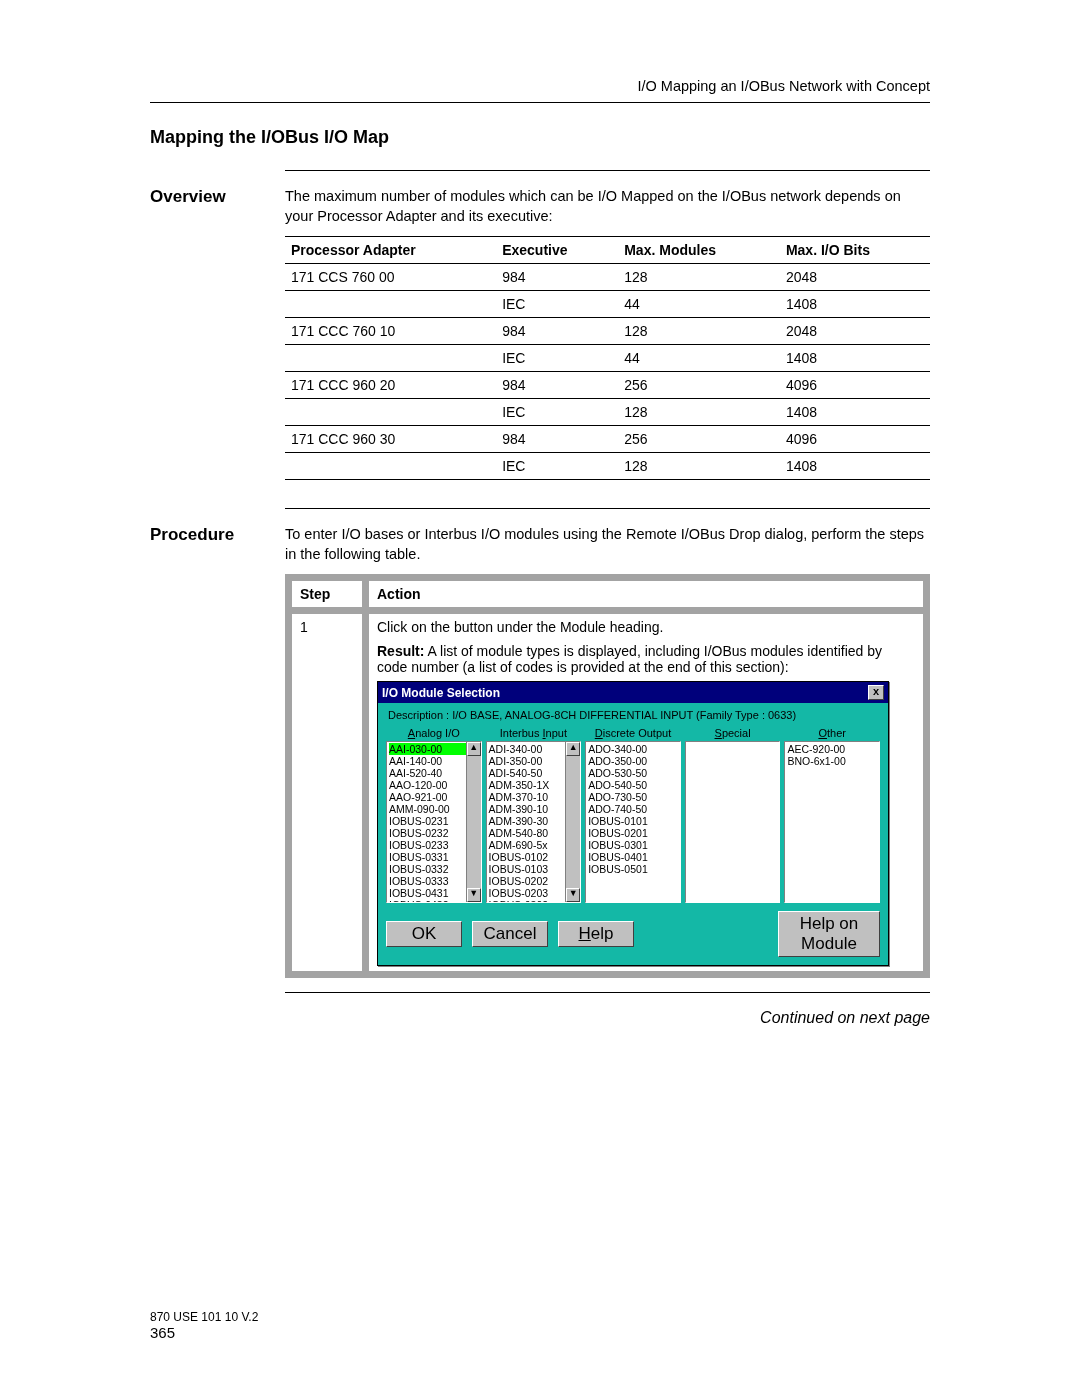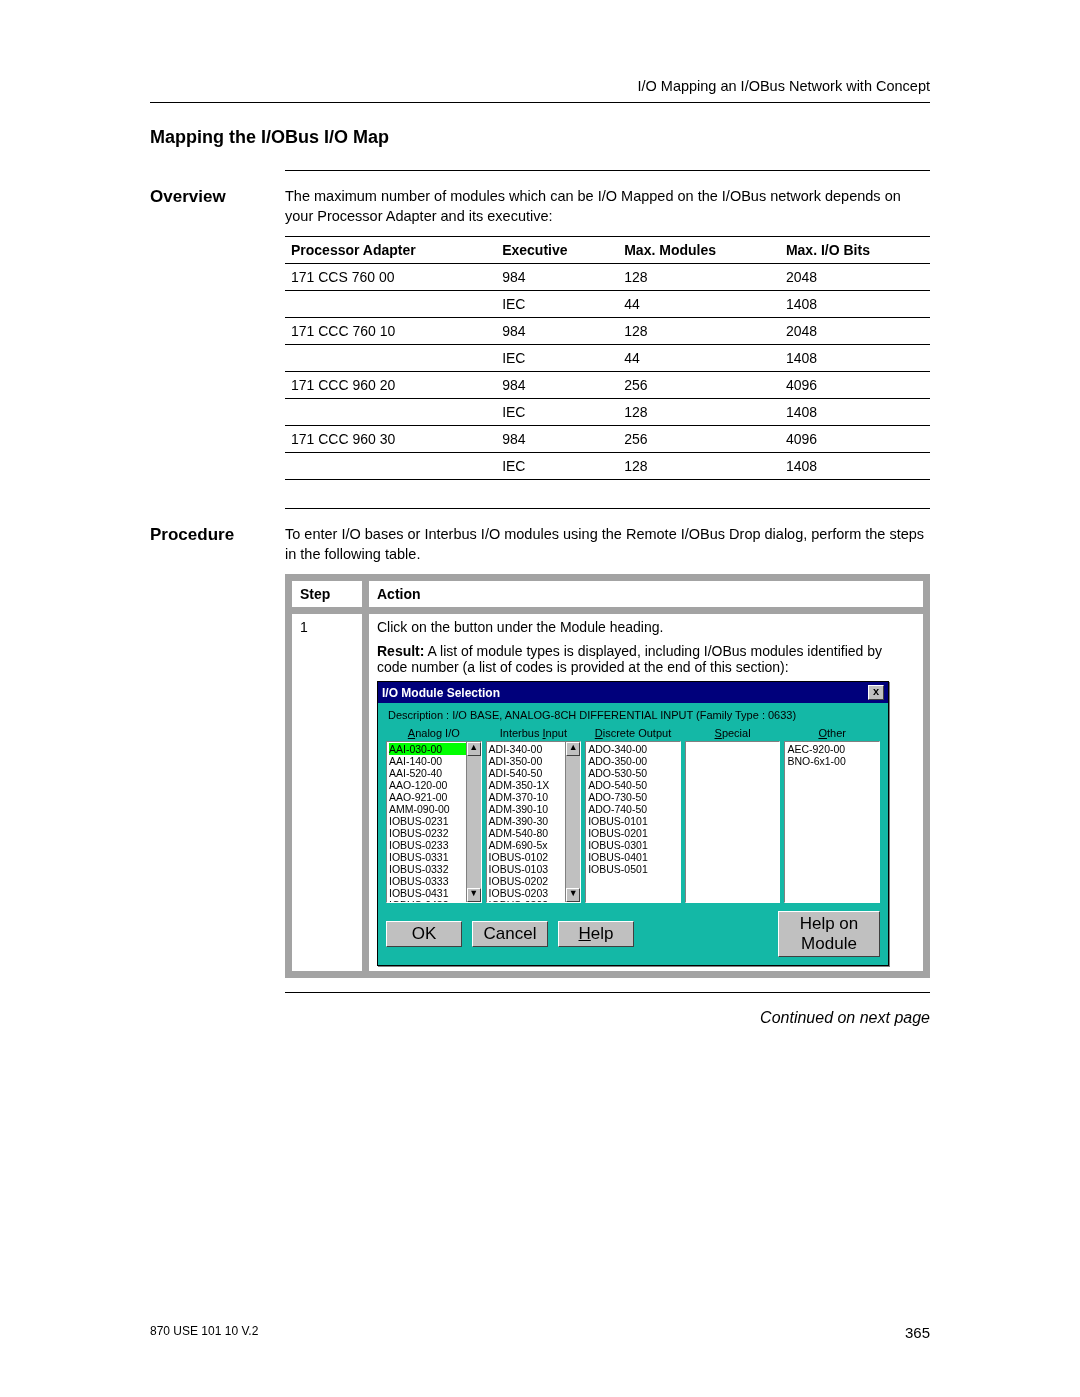--- a/index.html
+++ b/index.html
@@ -217,20 +217,21 @@
     margin-top: 10px;
   }
   .footer {
     position: absolute;
     bottom: 56px;
     left: 150px;
     right: 150px;
     display: flex;
     justify-content: space-between;
     font-size: 12px;
+    flex-direction: column;
   }
   .footer .pn { font-size: 15px; }
 </style>
 </head>
 <body>
 
 <div class="page">
 
   <div class="header-right">I/O Mapping an I/OBus Network with Concept</div>
   <hr class="top-rule">

